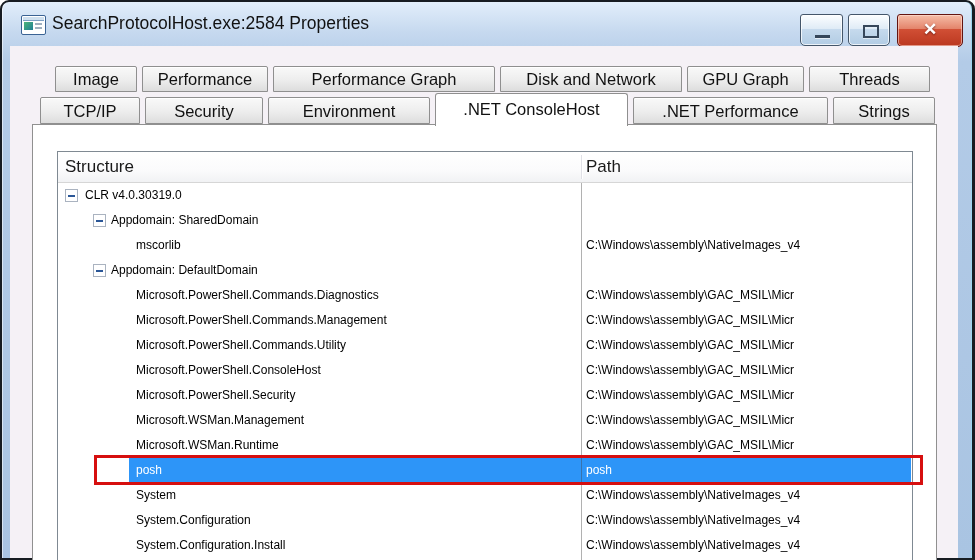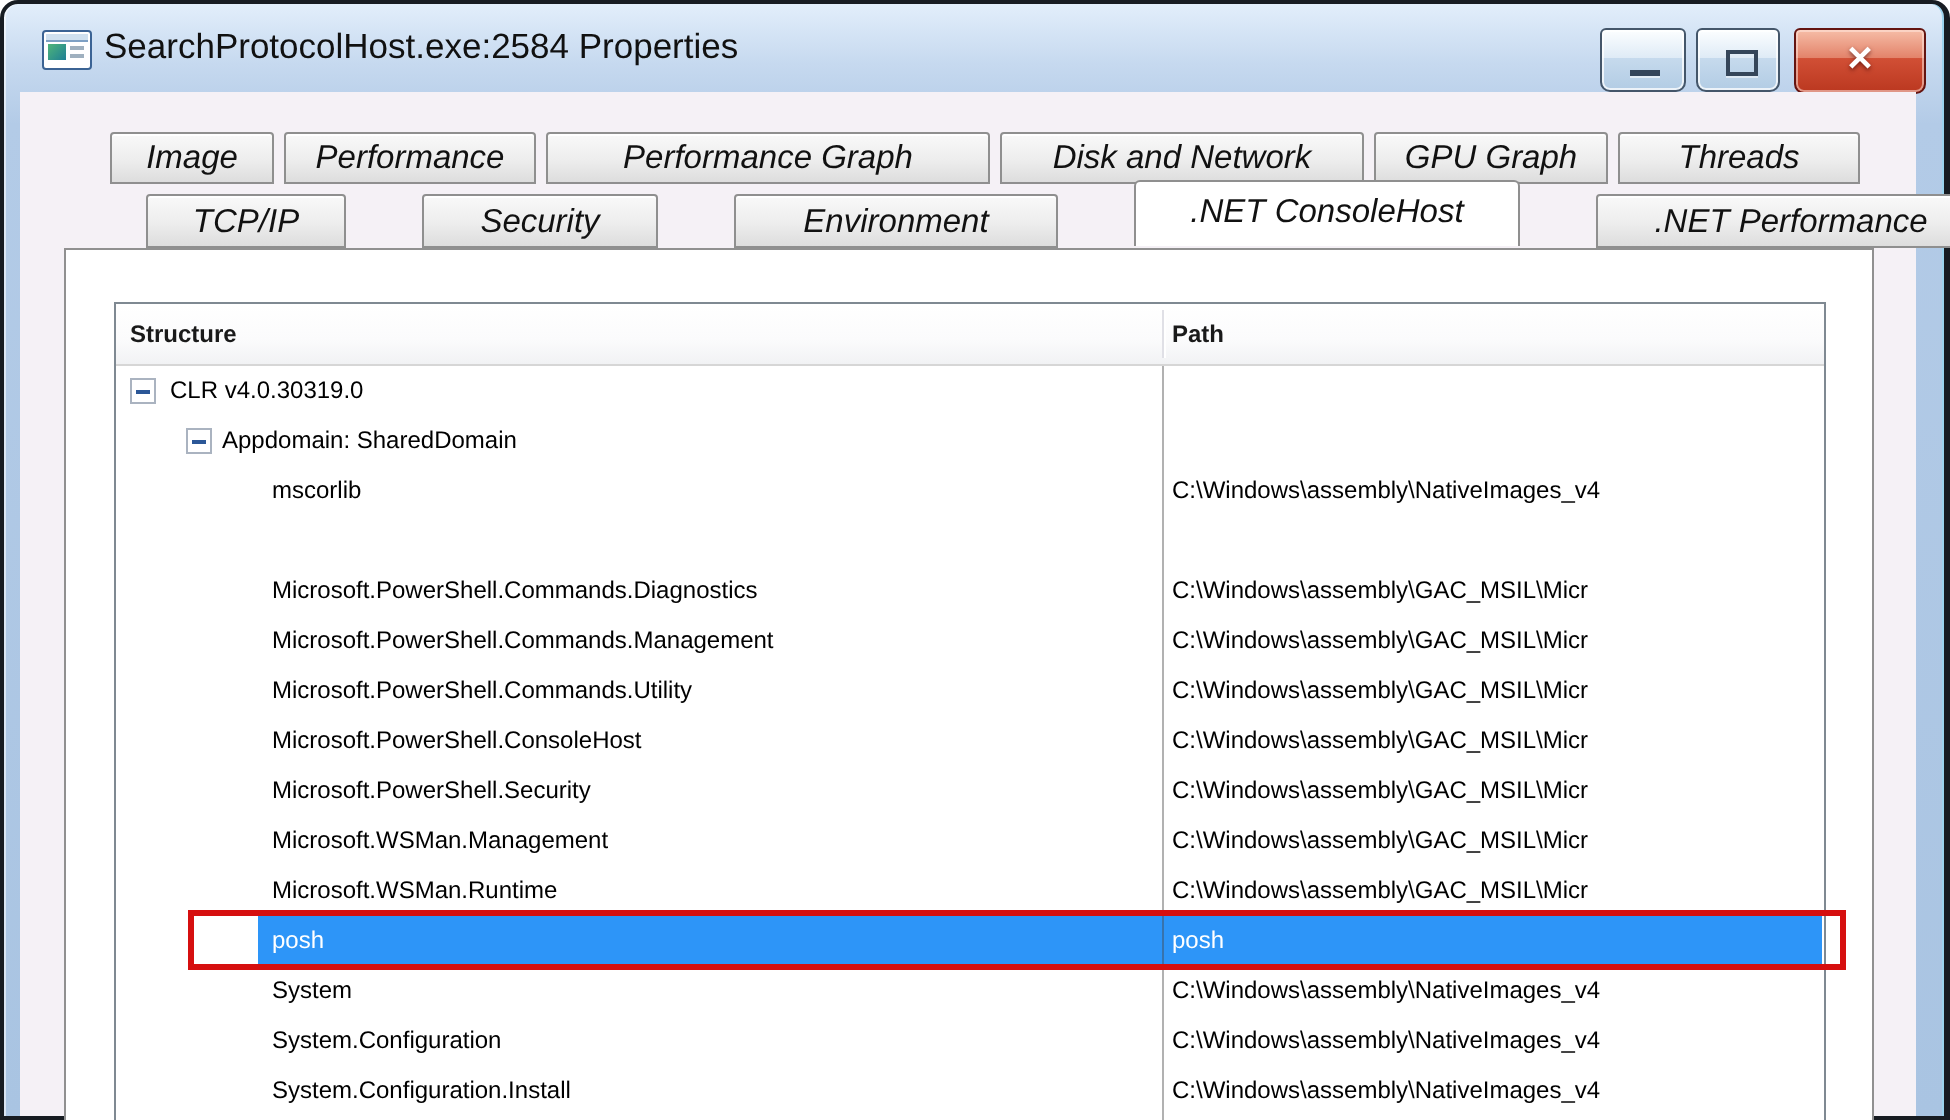--- a/index.html
+++ b/index.html
@@ -29,45 +29,45 @@
        box-shadow:inset 0 0 0 1px rgba(255,230,220,.55);}
   .glyph-min{position:absolute;left:50%;bottom:7px;width:15px;height:3px;margin-left:-7px;
              background:#35465a;box-shadow:0 1px 0 rgba(255,255,255,.6);}
   .glyph-max{position:absolute;left:50%;top:50%;width:12px;height:9px;margin:-5px 0 0 -6px;
              border:2px solid #35465a;box-shadow:0 1px 0 rgba(255,255,255,.5);}
   .glyph-x{position:absolute;left:0;right:0;top:0;bottom:0;text-align:center;line-height:29px;
            font-size:17px;font-weight:bold;color:#fff;text-shadow:0 1px 2px rgba(60,0,0,.6);}
   
   .client{position:absolute;left:8px;right:14px;top:44px;bottom:0;background:#f5f1f6;}
   
-  .tabrow{position:absolute;display:flex;align-items:center;font-style:italic;}
+  .tabrow{position:absolute;display:flex;align-items:flex-start;}
   .tabrow.r1{left:45px;top:20px;height:26px;}
   .tabrow.r2{left:30px;top:51px;height:27px;}
   .tab{box-sizing:border-box;height:26px;line-height:25px;margin-right:5px;text-align:center;
        font-size:16.5px;color:#111;border:1px solid #8f8f8f;border-radius:2px 2px 0 0;
        background:linear-gradient(#f9f9f9,#ededed 55%,#dddddd);
        box-shadow:inset 0 1px 0 #fff;cursor:default;}
-  .r2 .tab{height:27px;line-height:26px;margin-left:33px;}
+  .r2 .tab{height:27px;line-height:26px;}
   .r1 .tab:nth-child(1){width:82px}.r1 .tab:nth-child(2){width:126px}
   .r1 .tab:nth-child(3){width:222px}.r1 .tab:nth-child(4){width:182px}
   .r1 .tab:nth-child(5){width:117px}.r1 .tab:nth-child(6){width:121px}
   .r2 .tab:nth-child(1){width:100px}.r2 .tab:nth-child(2){width:118px}
   .r2 .tab:nth-child(3){width:162px}.r2 .tab:nth-child(4){width:193px}
   .r2 .tab:nth-child(5){width:195px}.r2 .tab:nth-child(6){width:102px}
   .r2 .tab.active{position:relative;top:-4px;height:33px;line-height:30px;background:#fff;
        border-bottom:none;z-index:6;box-shadow:none;border-radius:3px 3px 0 0;}
   
   .tabpage{position:absolute;left:22px;top:78px;width:903px;height:442px;background:#fff;
            border:1px solid #909090;z-index:1;}
   
   .listview{position:absolute;left:24px;top:26px;width:856px;height:416px;
             border:1px solid #7f8992;background:#fff;box-sizing:border-box;}
   .lv-header{position:relative;height:30px;background:linear-gradient(#ffffff,#fbfbfc 60%,#f1f2f4);
              border-bottom:1px solid #d6d6d6;}
-  .hcell{position:absolute;top:0;height:30px;line-height:30px;font-size:12px;color:#1a1a1a;white-space:nowrap;font-weight:bold;}
+  .hcell{position:absolute;top:0;height:30px;line-height:30px;font-size:17px;color:#1a1a1a;white-space:nowrap;}
   .hcell.c1{left:7px;}
   .hcell.c2{left:528px;}
   .hgrid{position:absolute;left:523px;top:3px;bottom:3px;width:1px;background:#e0e0e6;
          box-shadow:1px 0 0 #fff;}
   .lv-body{position:absolute;left:0;top:31px;right:0;bottom:0;overflow:visible;}
   .gridv{position:absolute;left:523px;top:0;height:100%;width:1px;background:rgba(70,70,70,.42);z-index:2;}
   .row{position:absolute;left:0;width:853px;height:25px;font-size:12px;color:#000;}
   .selbg{position:absolute;top:0;right:0;height:25px;background:var(--sel,#2d95f8);z-index:1;}
   .slab{position:absolute;top:0;height:25px;line-height:25px;white-space:nowrap;z-index:3;}
   .plab{position:absolute;left:524px;right:0;top:0;height:25px;line-height:25px;
@@ -141,20 +141,27 @@
               <span class="exp" style="left: 35px;">
                 <i></i>
               </span>
               <span class="slab" style="left: 53px;">Appdomain: SharedDomain</span>
               <span class="plab"></span>
             </div>
             <div class="row" style="top: 50px;">
               <span class="slab" style="left: 78px;">mscorlib</span>
               <span class="plab">C:\Windows\assembly\NativeImages_v4</span>
             </div>
+            <div class="row" style="top: 75px;">
+              <span class="exp" style="left: 35px;">
+                <i></i>
+              </span>
+              <span class="slab" style="left: 53px;">Appdomain: DefaultDomain</span>
+              <span class="plab"></span>
+            </div>
             <div class="row" style="top: 100px;">
               <span class="slab" style="left: 78px;">Microsoft.PowerShell.Commands.Diagnostics</span>
               <span class="plab">C:\Windows\assembly\GAC_MSIL\Micr</span>
             </div>
             <div class="row" style="top: 125px;">
               <span class="slab" style="left: 78px;">Microsoft.PowerShell.Commands.Management</span>
               <span class="plab">C:\Windows\assembly\GAC_MSIL\Micr</span>
             </div>
             <div class="row" style="top: 150px;">
               <span class="slab" style="left: 78px;">Microsoft.PowerShell.Commands.Utility</span>

